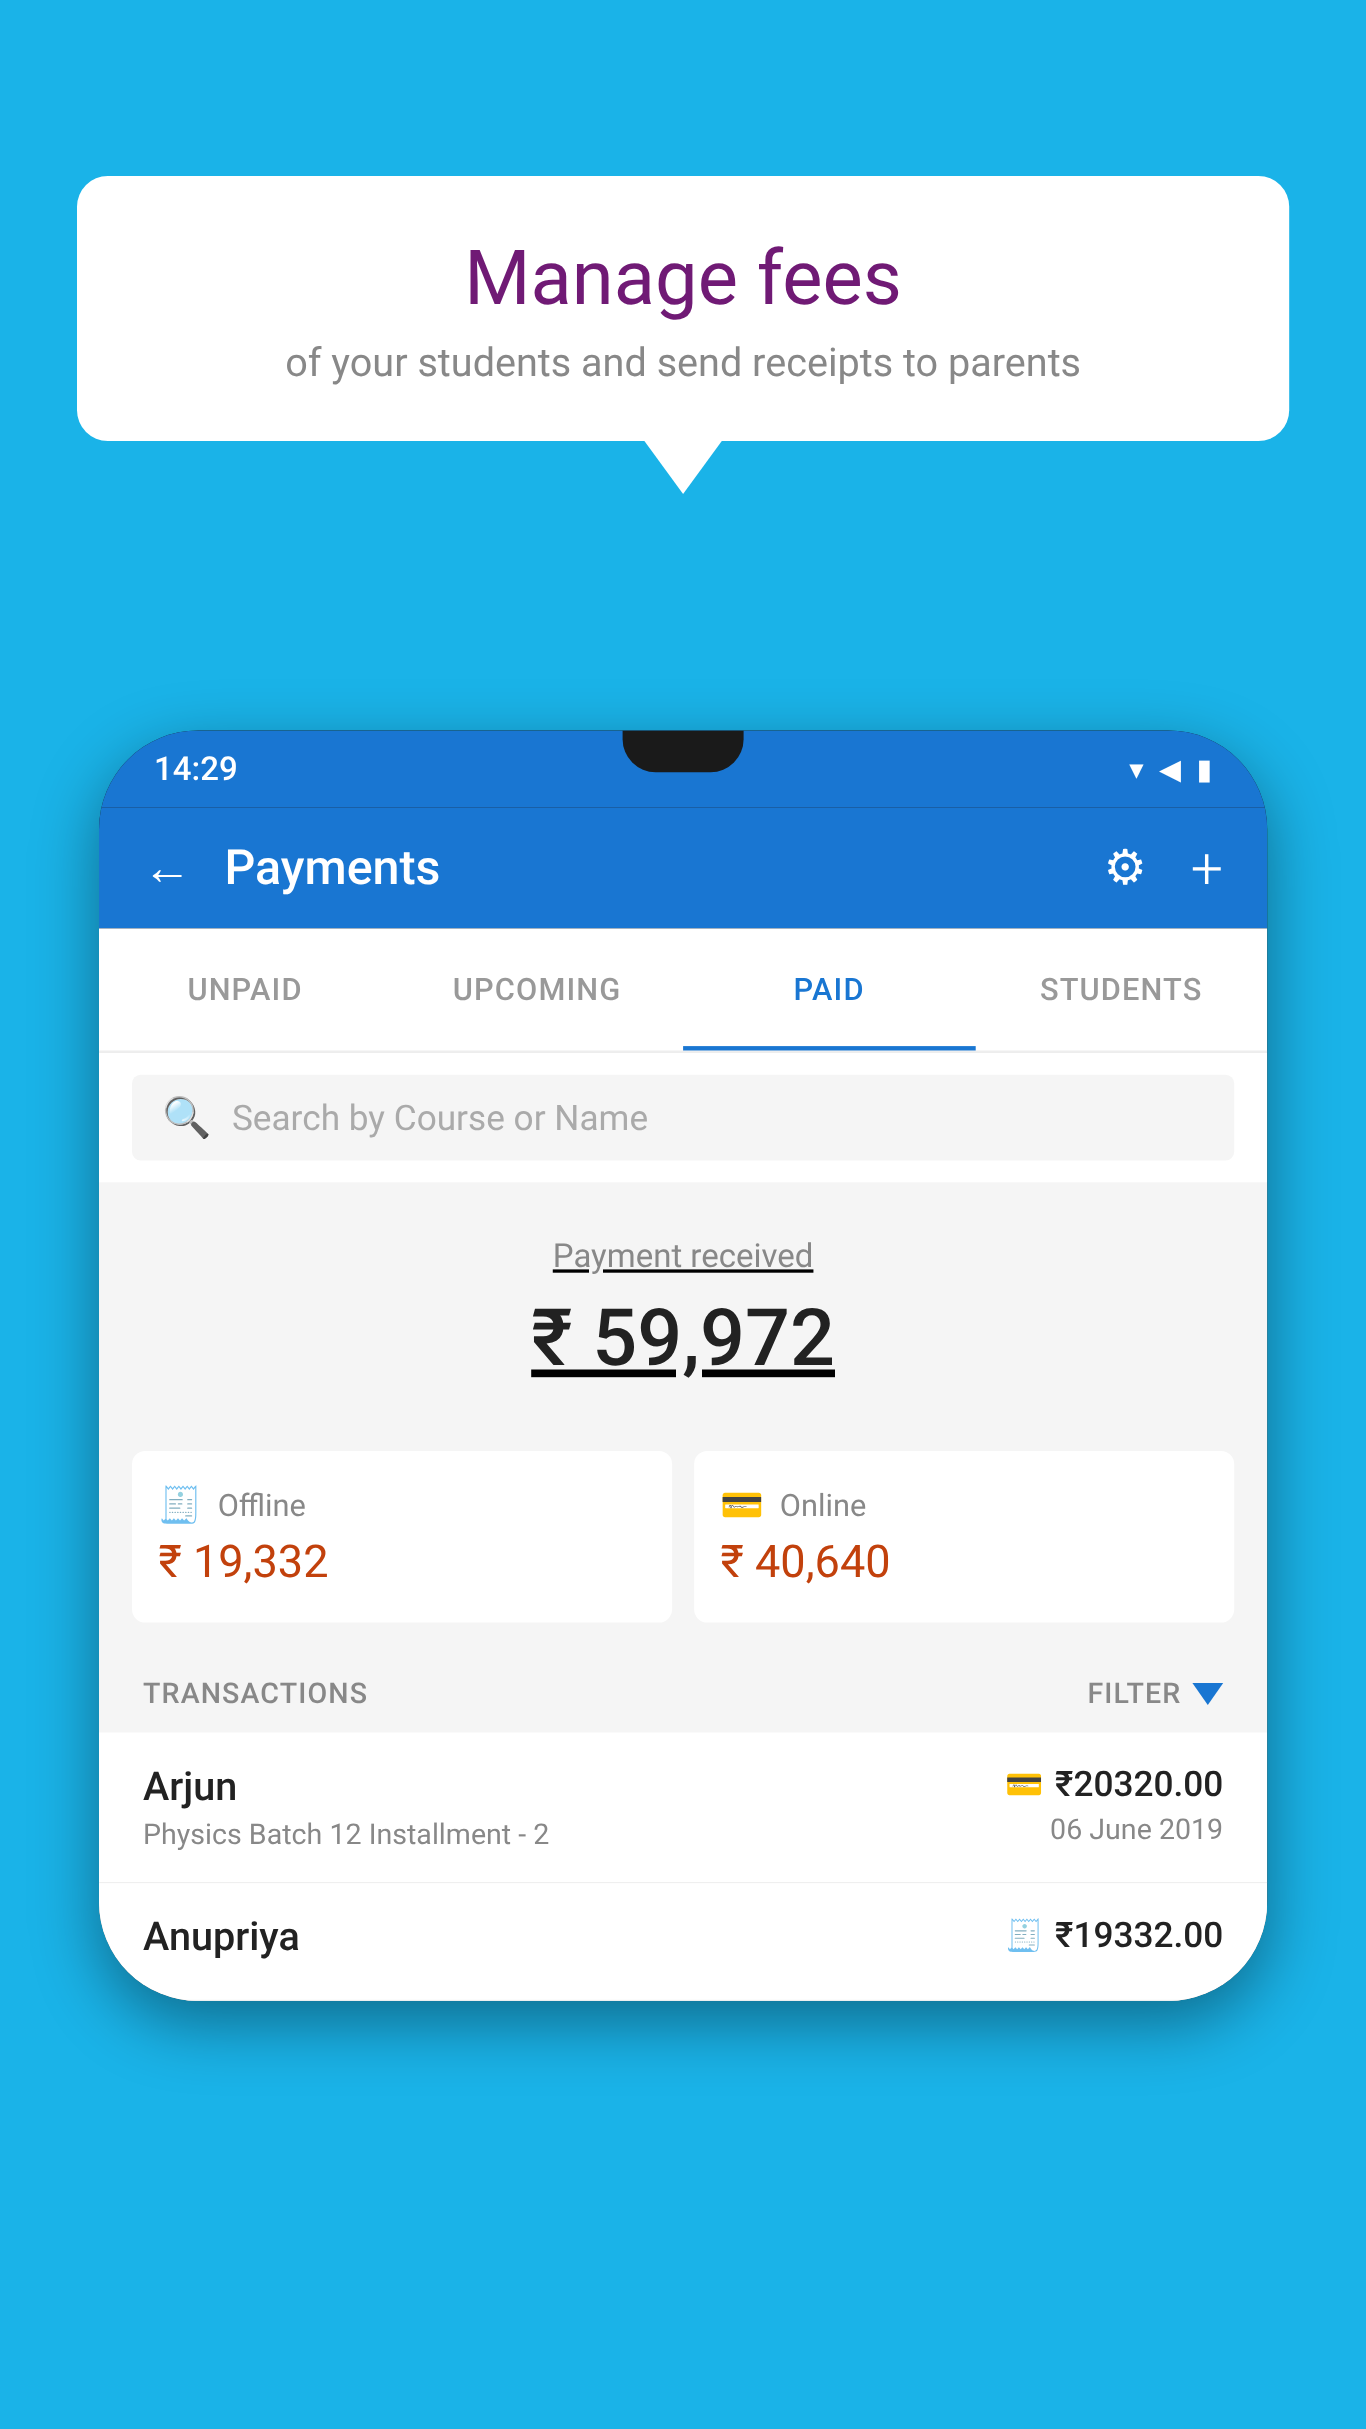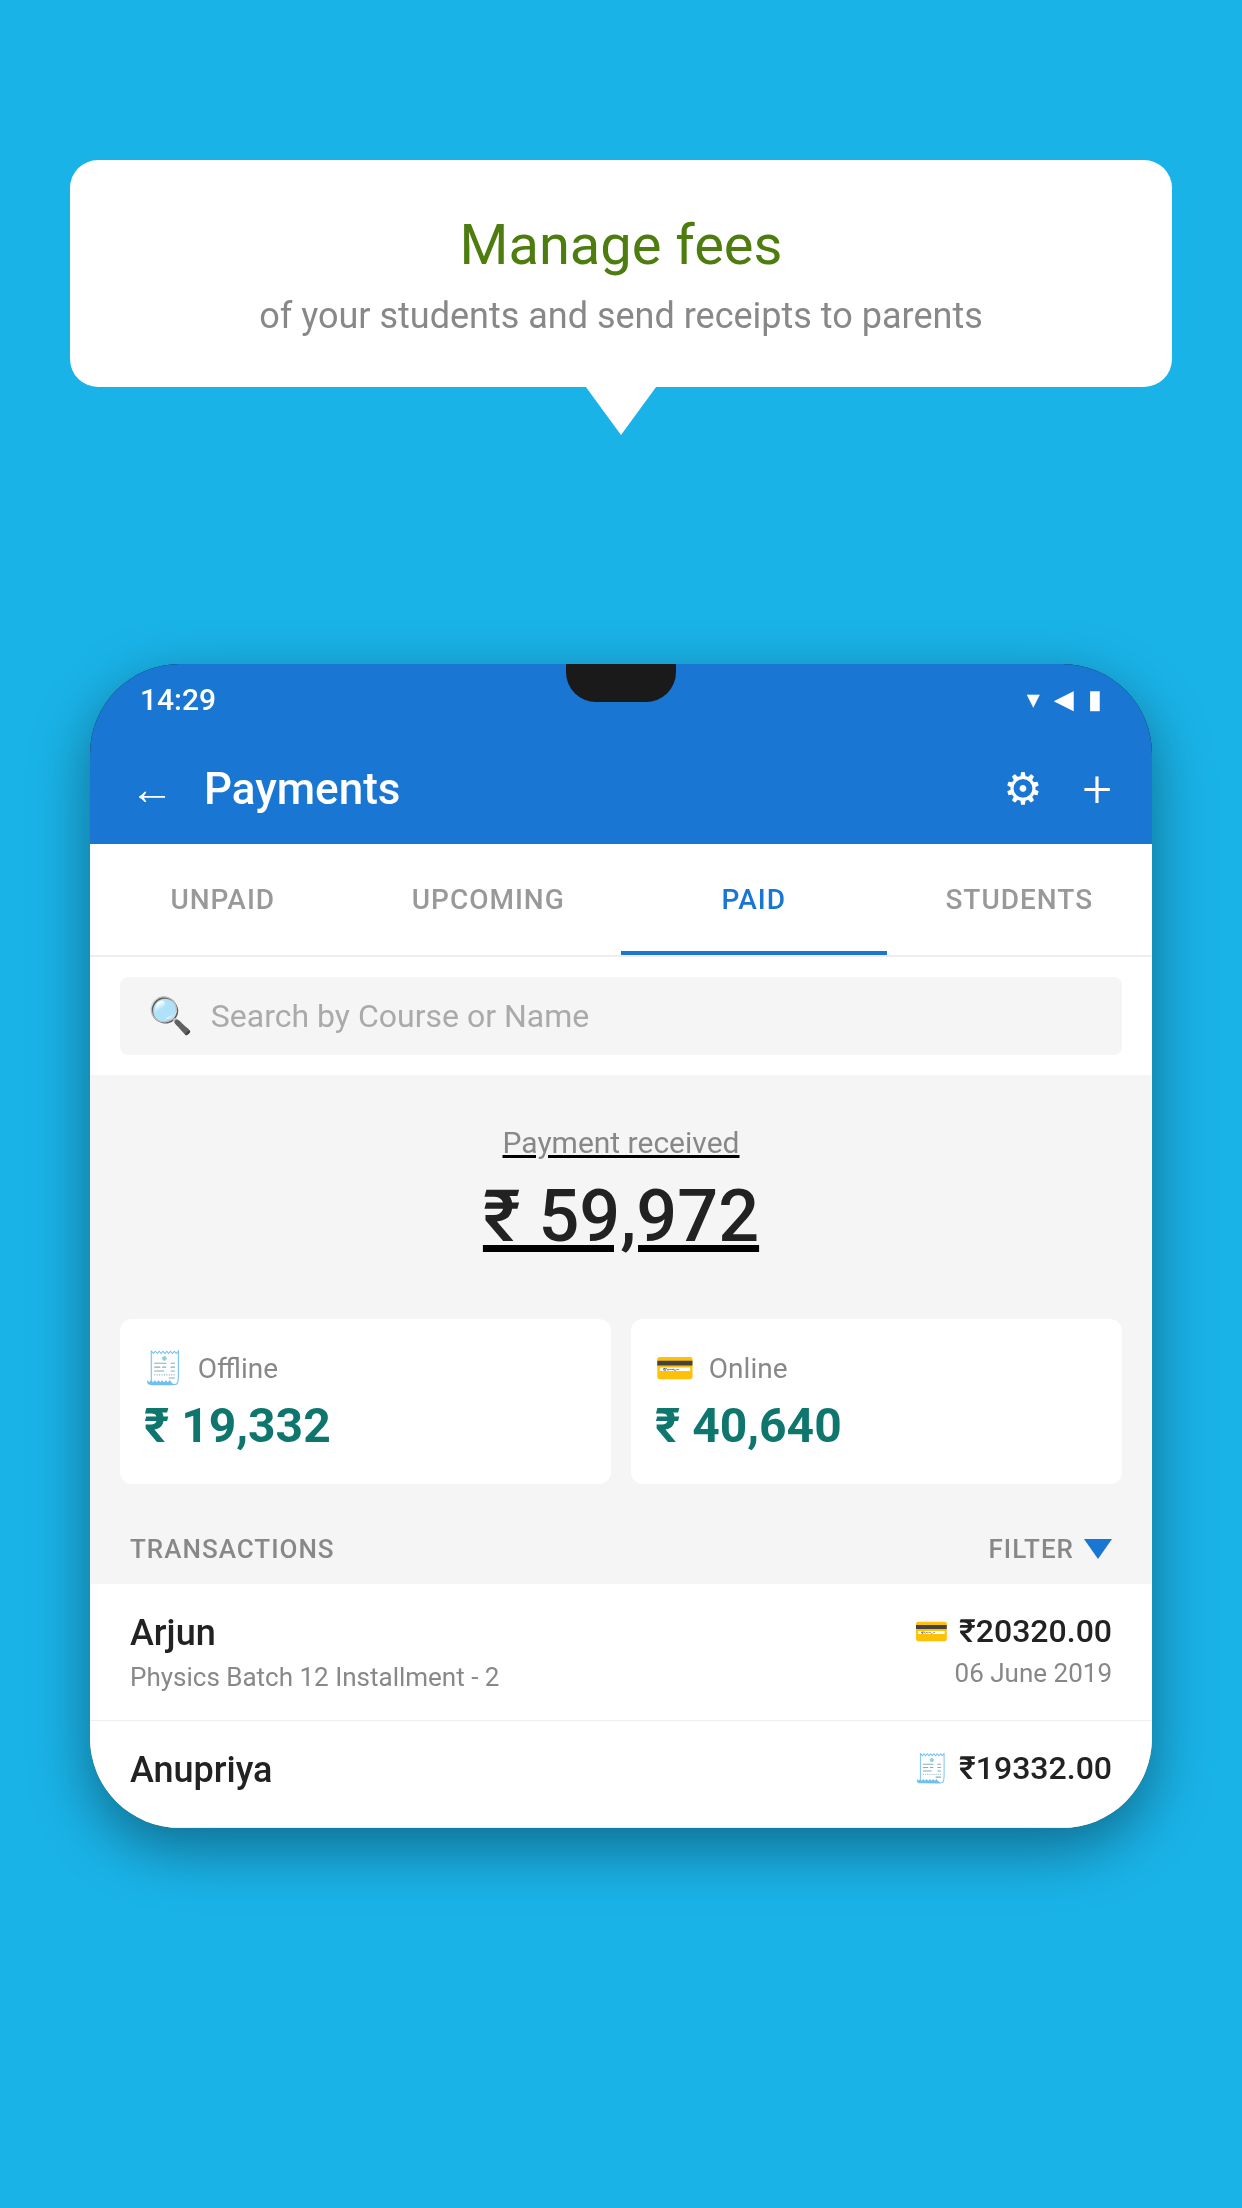--- a/index.html
+++ b/index.html
@@ -30,23 +30,23 @@
       bottom: -48px;
       left: 50%;
       transform: translateX(-50%);
       width: 0;
       height: 0;
       border-left: 38px solid transparent;
       border-right: 38px solid transparent;
       border-top: 52px solid white;
     }
     .bubble-title {
-      font-size: 56px;
+      font-size: 69px;
       font-weight: 400;
-      color: #4d7c0f;
+      color: #701a75;
       line-height: 1.1;
       margin-bottom: 18px;
     }
     .bubble-subtitle {
       font-size: 36px;
       color: #888;
       font-weight: 400;
     }
 
     
@@ -239,23 +239,23 @@
       align-items: center;
       gap: 14px;
       color: #888;
       font-size: 28px;
     }
     .card-icon {
       font-size: 32px;
       color: #888;
     }
     .card-amount {
-      font-size: 48px;
-      font-weight: 700;
-      color: #0f766e;
+      font-size: 41px;
+      font-weight: 400;
+      color: #c2410c;
     }
 
     
     .transactions-header {
       background: #f5f5f5;
       display: flex;
       align-items: flex-end;
       justify-content: space-between;
       padding: 20px 40px;
     }

